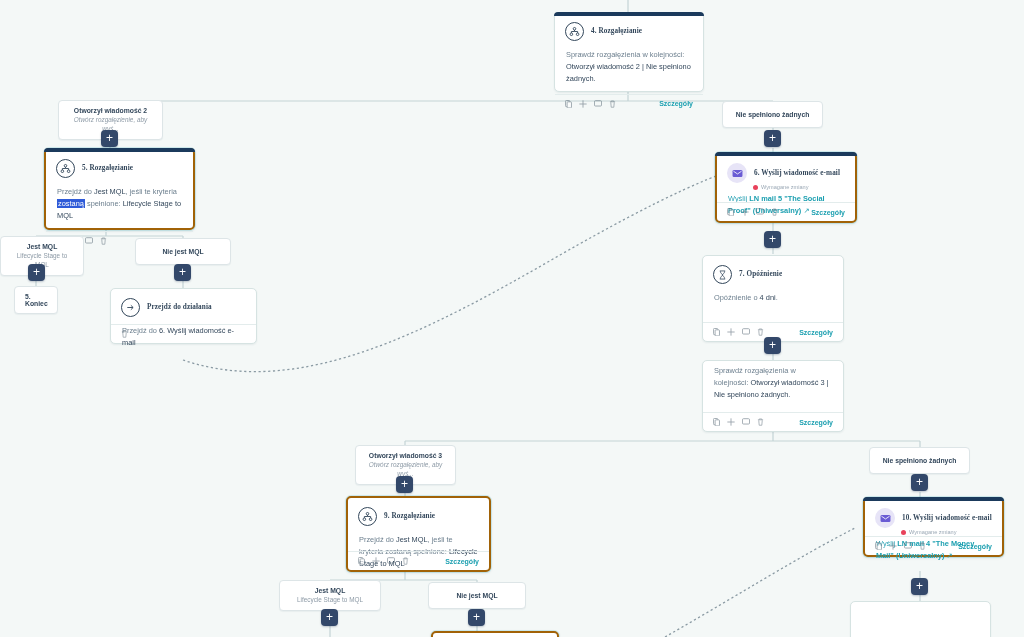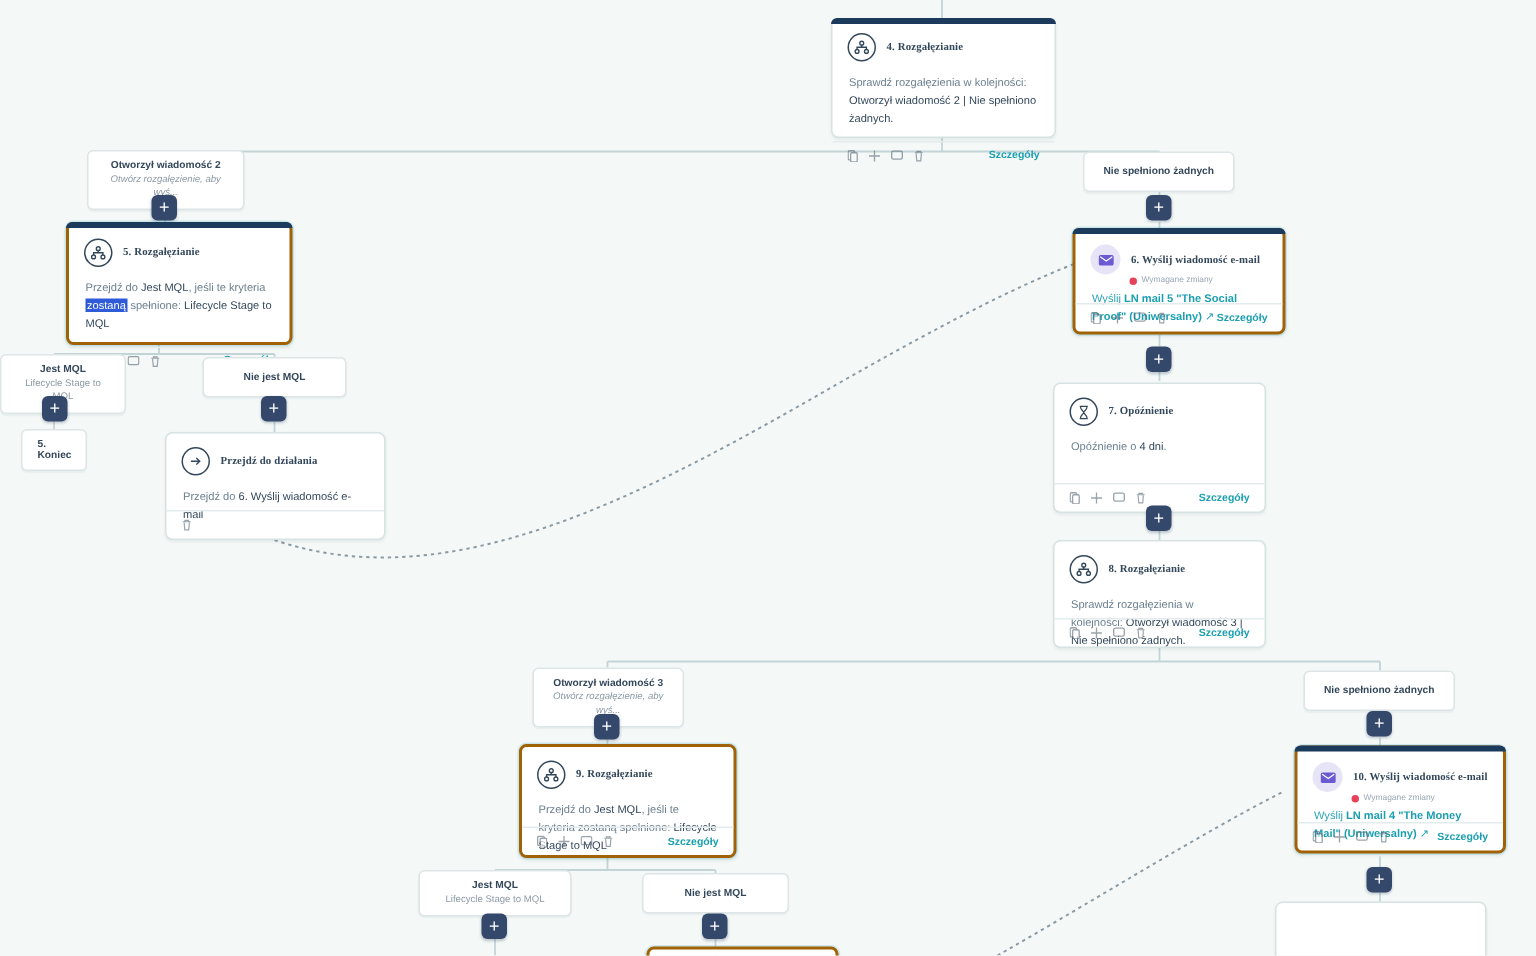--- a/index.html
+++ b/index.html
@@ -302,21 +302,21 @@
     <span>5. Koniec</span>
   </div>
 
   <div class="chip" style="left:135px; top:238px; width:96px; padding:8px;">
     <div class="chip-title">Nie jest MQL</div>
   </div>
   <div class="plus" style="left:174px; top:264px;">
       <span>+</span>
     </div>
 
-  <div class="card" style="left:110px; top:288px; width:147px; height:72px;">
+  <div class="card" style="left:110px; top:288px; width:147px; height:56px;">
     <div class="card-head">
       <span class="node-icon">
         <svg width="11" height="11" viewBox="0 0 12 12">
             <path d="M2.5 6h6.2M6.4 3.6L8.9 6 6.4 8.4" stroke="#33475b" stroke-width="1" fill="none"></path>
           </svg>
       </span>
       <span class="node-title">Przejdź do działania</span>
     </div>
     <div class="card-body">
       <span>Przejdź do </span><b>6. Wyślij wiadomość e-mail</b>
@@ -419,33 +419,20 @@
       </span>
       <span class="fspacer"></span>
       <span class="details">Szczegóły</span>
     </div>
   </div>
   <div class="plus" style="left:764px; top:337px;">
       <span>+</span>
     </div>
 
   <div class="card" style="left:702px; top:360px; width:142px; height:72px;">
-    <div class="card-head">
-      <span class="node-icon">
-        <svg width="11" height="11" viewBox="0 0 12 12">
-            <g stroke="#33475b" stroke-width="1" fill="none">
-          <circle cx="6" cy="3" r="1.4"></circle>
-              <circle cx="2.6" cy="9" r="1.4"></circle>
-              <circle cx="9.4" cy="9" r="1.4"></circle>
-          <path d="M6 4.4 V6 M6 6 H2.6 V7.6 M6 6 H9.4 V7.6"></path>
-            </g>
-          </svg>
-      </span>
-      <span class="node-title">8. Rozgałęzianie</span>
-    </div>
     <div class="card-body">
       <span>Sprawdź rozgałęzienia w kolejności: </span><b>Otworzył wiadomość 3 | Nie spełniono żadnych.</b>
     </div>
     <div class="card-foot" style="position:absolute; left:0; right:0; bottom:0;">
       <span class="ficons">
         <span class="ficon">
             <svg width="7" height="8" viewBox="0 0 8 9">
               <rect x="0.5" y="0.5" width="5" height="7" rx="1" stroke="#5a6b78" fill="none"></rect>
               <rect x="2.4" y="2" width="5" height="7" rx="1" stroke="#5a6b78" fill="#fff"></rect>
             </svg>
@@ -540,21 +527,21 @@
       <span>+</span>
     </div>
 
   <div class="chip" style="left:428px; top:582px; width:98px; padding:8px;">
     <div class="chip-title">Nie jest MQL</div>
   </div>
   <div class="plus" style="left:468px; top:609px;">
       <span>+</span>
     </div>
 
-  <div class="card sel topbar-blue" style="left:850px; top:497px; width:141px; height:72px;">
+  <div class="card sel topbar-blue" style="left:850px; top:497px; width:141px; height:60px;">
     <div class="card-head" style="padding-bottom:0;">
       <span class="node-icon mail">
         <svg width="11" height="9" viewBox="0 0 12 9">
             <rect x="0.6" y="0.6" width="10.8" height="7.8" rx="1.4" fill="#6a5bd4"></rect>
             <path d="M1.6 2L6 5 10.4 2" stroke="#fff" stroke-width=".9" fill="none"></path>
           </svg>
       </span>
       <span class="node-title">10. Wyślij wiadomość e-mail</span>
     </div>
     <div class="warn">

